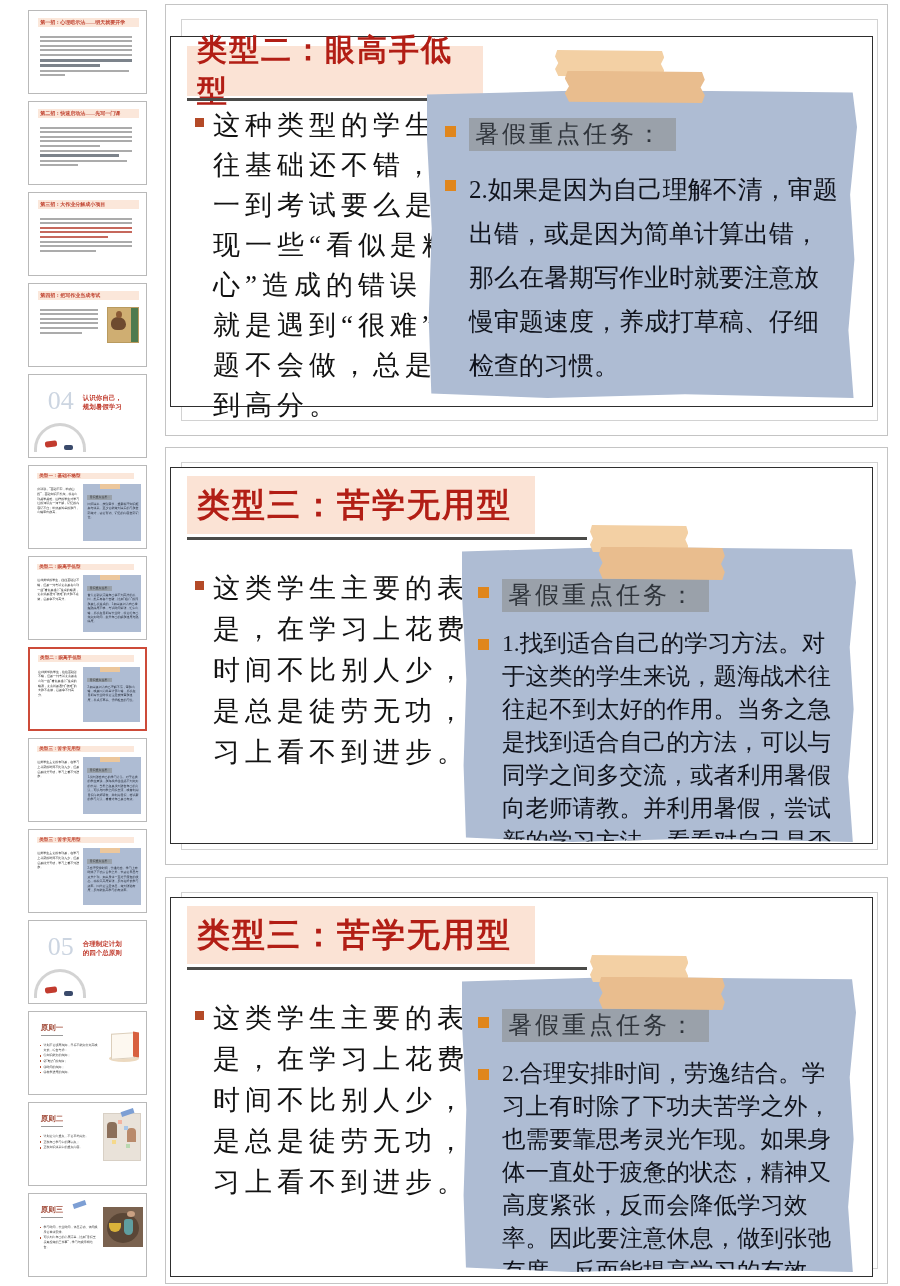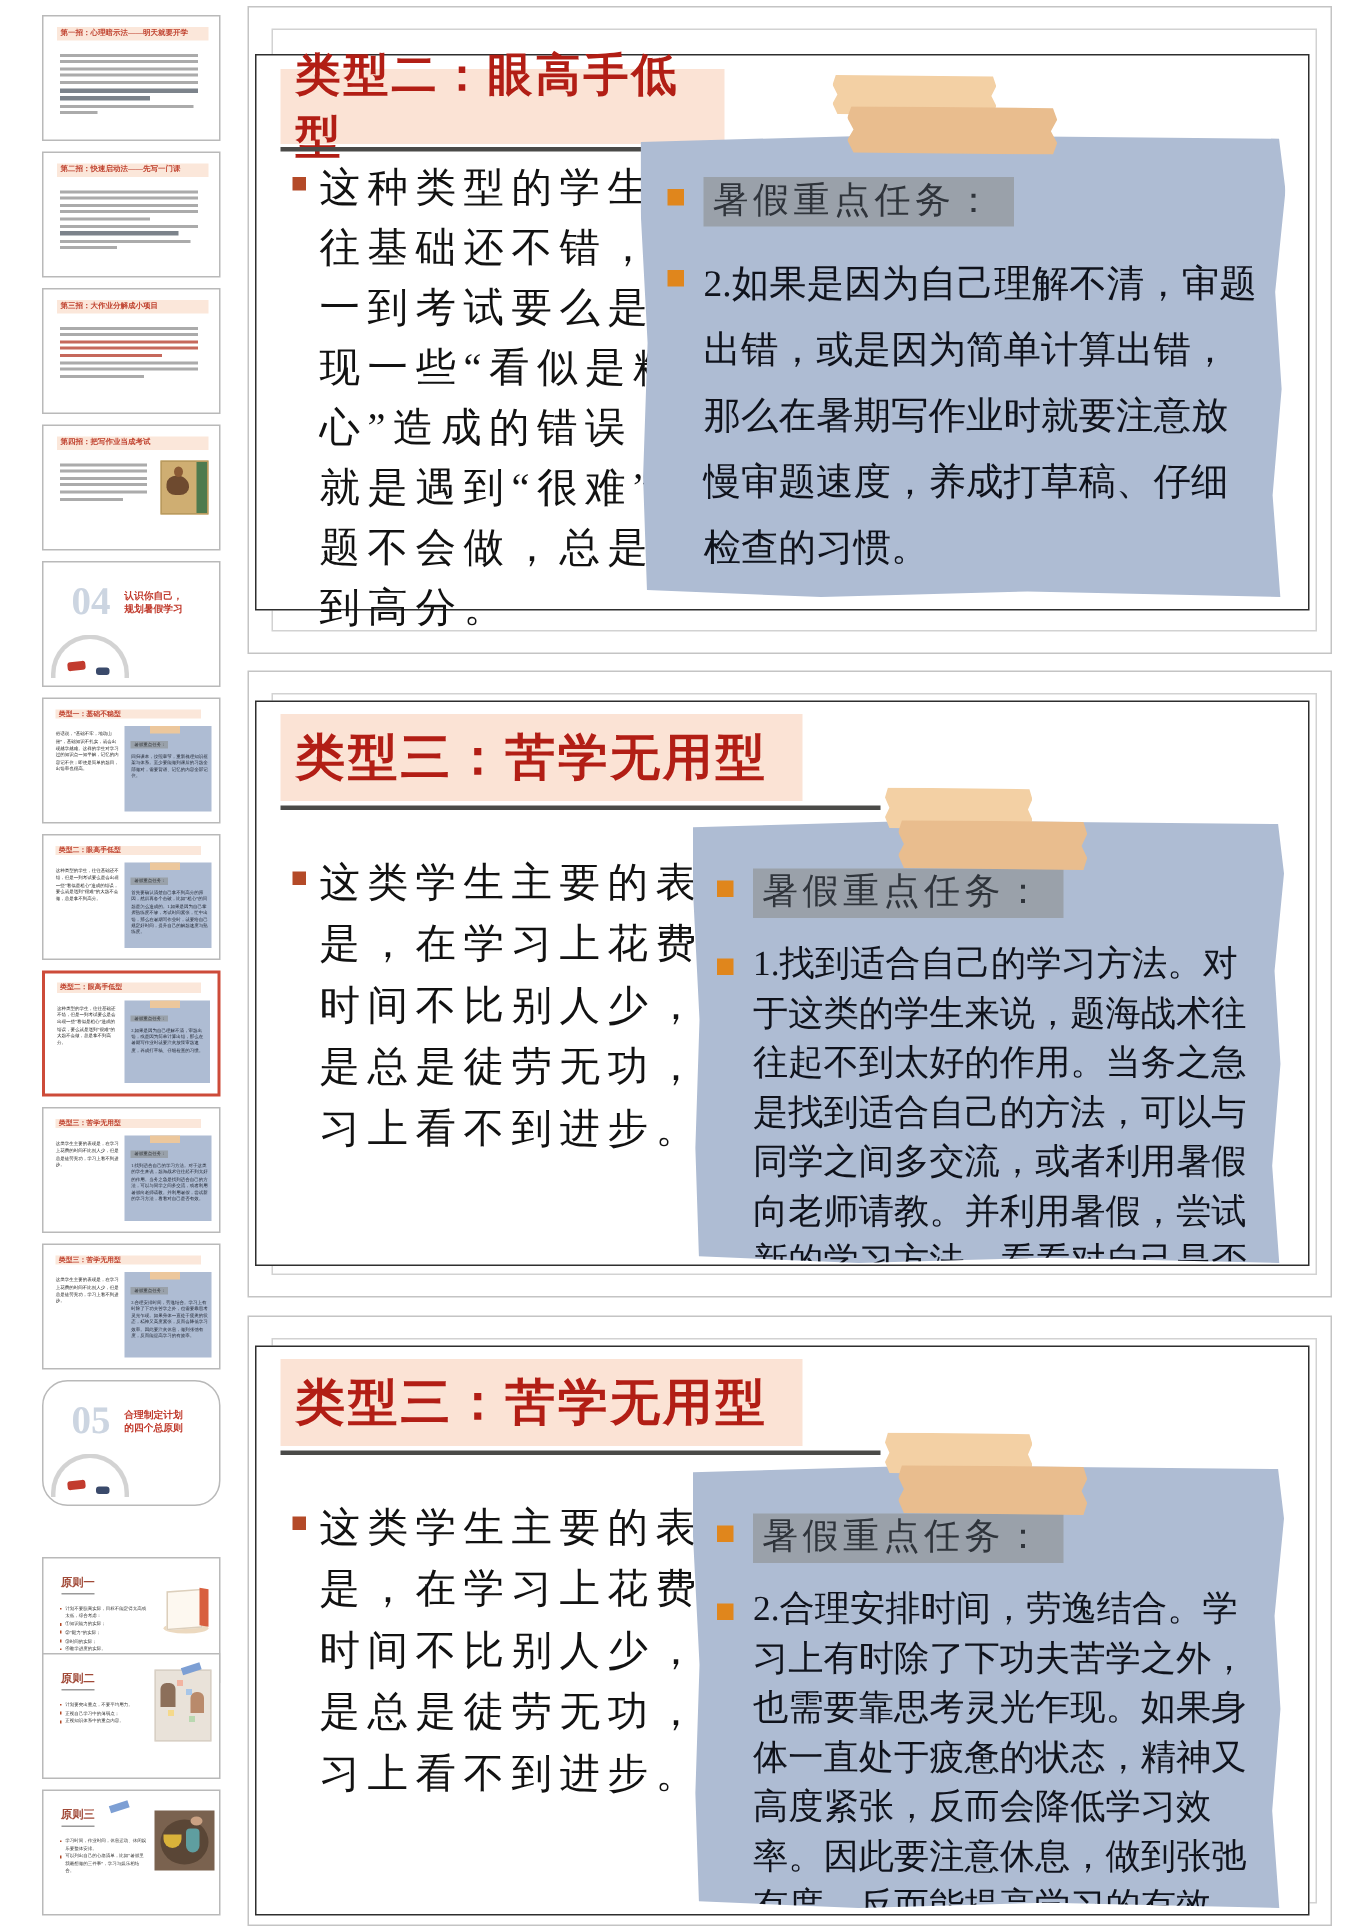--- a/index.html
+++ b/index.html
@@ -16,21 +16,21 @@
   .t-line.hl{background:#6e767e;height:3px;opacity:.9;}
   .t-line.r{background:#c0584a;opacity:.9;}
   .m-titlebar{position:absolute;left:7%;right:10%;top:8%;background:#fbe7da;color:#c04330;
               font-weight:bold;font-size:4.6px;line-height:6.5px;padding:0 2px;white-space:nowrap;overflow:hidden;}
   .m-left{position:absolute;left:7%;top:26%;width:36%;font-size:3px;line-height:4.6px;color:#222;overflow:hidden;bottom:6%;}
   .m-panel{position:absolute;left:46%;right:4%;top:22%;bottom:9%;background:#aebcd3;overflow:hidden;}
   .m-tape{position:absolute;width:20px;height:7px;background:#ecc79c;top:-2px;left:30%;}
   .m-head{display:inline-block;background:#99a1aa;color:#2f3338;font-size:3px;line-height:4.5px;
           margin:6px 0 1px 8%;padding:0 2px;}
   .m-body{margin:0 4% 0 8%;font-size:3px;line-height:4.4px;color:#1d2330;}
-  .sec-num{position:absolute;left:16%;top:14%;font-size:26px;font-weight:bold;color:#ccd5e1;}
+  .sec-num{position:absolute;left:16%;top:14%;font-size:26px;font-weight:normal;color:#ccd5e1;}
   .sec-title{position:absolute;left:46%;top:22%;font-size:6.5px;line-height:9px;font-weight:bold;
              color:#c0392b;white-space:pre-line;}
   .sec-road{position:absolute;left:4%;bottom:6%;width:46px;height:26px;border:3px solid #c9c9c9;
             border-bottom:none;border-radius:50% 50% 0 0/90% 90% 0 0;opacity:.8;}
   .sec-car1{position:absolute;left:14%;bottom:12%;width:12px;height:6px;background:#c23b2e;border-radius:2px;transform:rotate(-6deg);}
   .sec-car2{position:absolute;left:30%;bottom:9%;width:9px;height:5px;background:#3a4a6b;border-radius:2px;}
   .p-title{position:absolute;left:10%;top:13%;font-size:7.5px;font-weight:bold;color:#a14a38;
            border-bottom:1px solid #9a9a9a;padding-bottom:2px;}
   .p-bullets{position:absolute;left:9%;top:38%;width:50%;}
   .p-b{position:relative;font-size:3px;line-height:4.6px;color:#333;padding-left:4px;margin-bottom:1px;}
@@ -154,29 +154,29 @@
       <div class="thumb" style="top:738px;">
         <div class="m-titlebar">类型三：苦学无用型</div>
         <div class="m-left">这类学生主要的表现是，在学习上花费的时间不比别人少，但是总是徒劳无功，学习上看不到进步。</div>
         <div class="m-panel"><div class="m-tape"></div><div class="m-head">暑假重点任务：</div><div class="m-body">1.找到适合自己的学习方法。对于这类的学生来说，题海战术往往起不到太好的作用。当务之急是找到适合自己的方法，可以与同学之间多交流，或者利用暑假向老师请教。并利用暑假，尝试新的学习方法，看看对自己是否有效。</div></div>
       </div>
       <div class="thumb" style="top:829px;">
         <div class="m-titlebar">类型三：苦学无用型</div>
         <div class="m-left">这类学生主要的表现是，在学习上花费的时间不比别人少，但是总是徒劳无功，学习上看不到进步。</div>
         <div class="m-panel"><div class="m-tape"></div><div class="m-head">暑假重点任务：</div><div class="m-body">2.合理安排时间，劳逸结合。学习上有时除了下功夫苦学之外，也需要靠思考灵光乍现。如果身体一直处于疲惫的状态，精神又高度紧张，反而会降低学习效率。因此要注意休息，做到张弛有度，反而能提高学习的有效率。</div></div>
       </div>
-      <div class="thumb" style="top:920px;border-radius:17px;">
+      <div class="thumb" style="top:920px;">
         <div class="sec-num">05</div>
         <div class="sec-title">合理制定计划
 的四个总原则</div>
         <div class="sec-road"></div>
         <div class="sec-car1"></div>
         <div class="sec-car2"></div>
       </div>
-      <div class="thumb" style="top:1038px;padding-left:48px;">
+      <div class="thumb" style="top:1011px;padding-left:48px;">
         <div class="p-title">原则一</div>
         <div class="p-bullets">
           <div class="p-b">计划不要脱离实际，目标不能定得太高或太低，综合考虑：</div>
           <div class="p-b">①知识能力的实际；</div>
           <div class="p-b">②“毅力”的实际；</div>
           <div class="p-b">③时间的实际；</div>
           <div class="p-b">④教学进度的实际。</div>
         </div>
         <div class="img-cal">
           <div class="shadow"></div>

